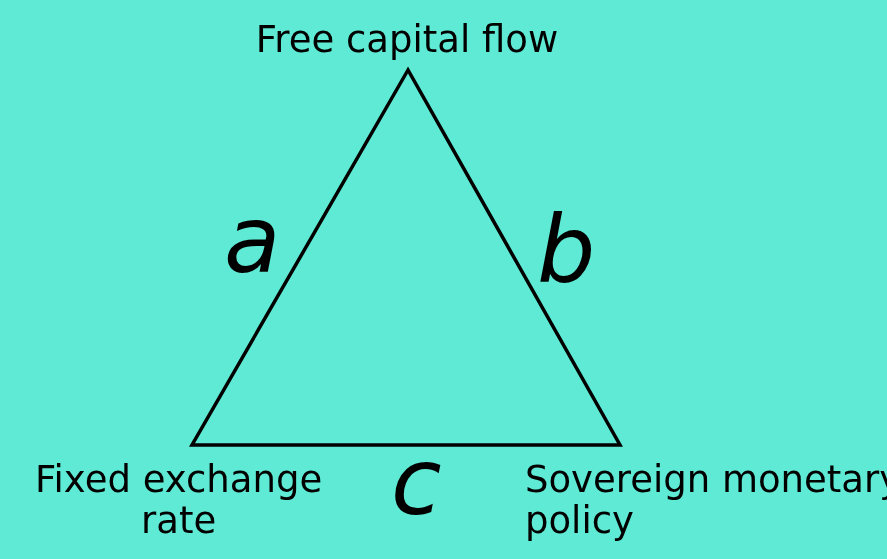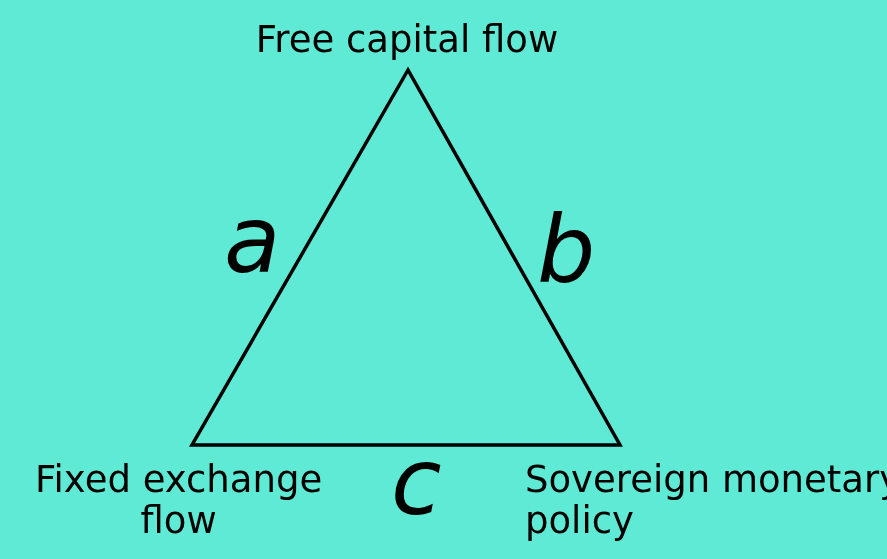--- a/index.html
+++ b/index.html
@@ -64,21 +64,21 @@
 <div class="canvas">
 
   <svg class="triangle-svg" viewBox="0 0 887 559" xmlns="http://www.w3.org/2000/svg" aria-hidden="true">
     <polygon fill="none" stroke="#000000" stroke-width="3.5" stroke-linejoin="miter" points="408,70 192,445 620,445"></polygon>
   </svg>
 
   <div class="vlabel vlabel-top">Free capital flow</div>
 
   <div class="vlabel vlabel-bl">
     <div>Fixed exchange</div>
-    <div>flow</div>
+    <div>rate</div>
   </div>
 
   <div class="vlabel vlabel-br">
     <div>Sovereign monetary</div>
     <div>policy</div>
   </div>
 
   <div class="elabel elabel-a">a</div>
 
   <div class="elabel elabel-b">b</div>

